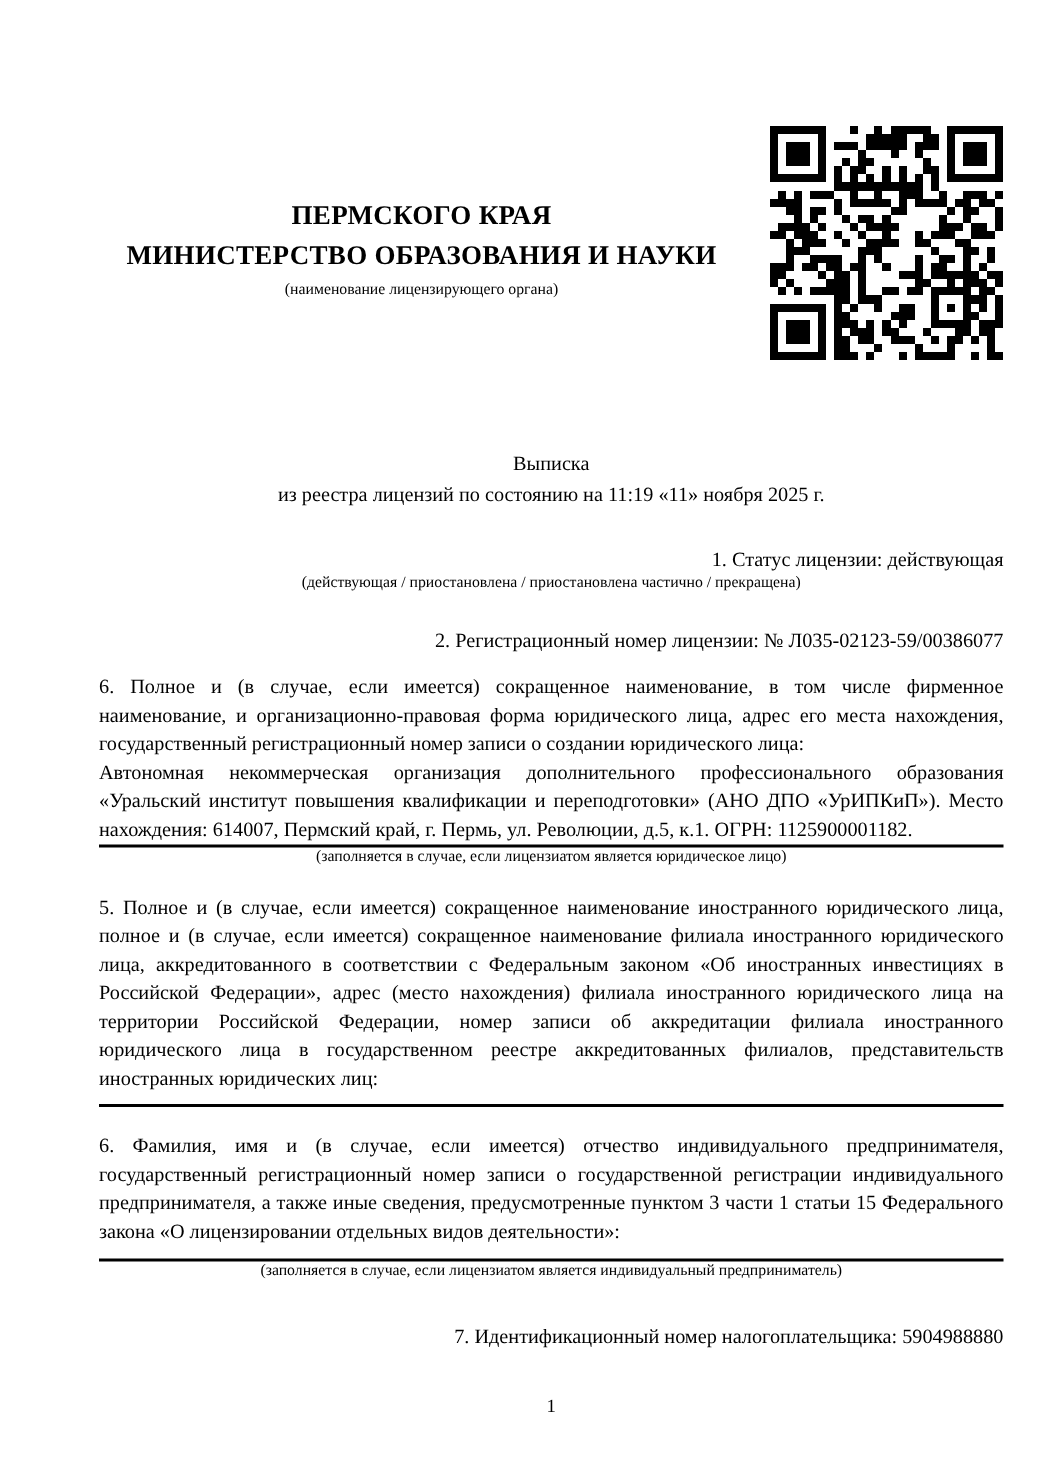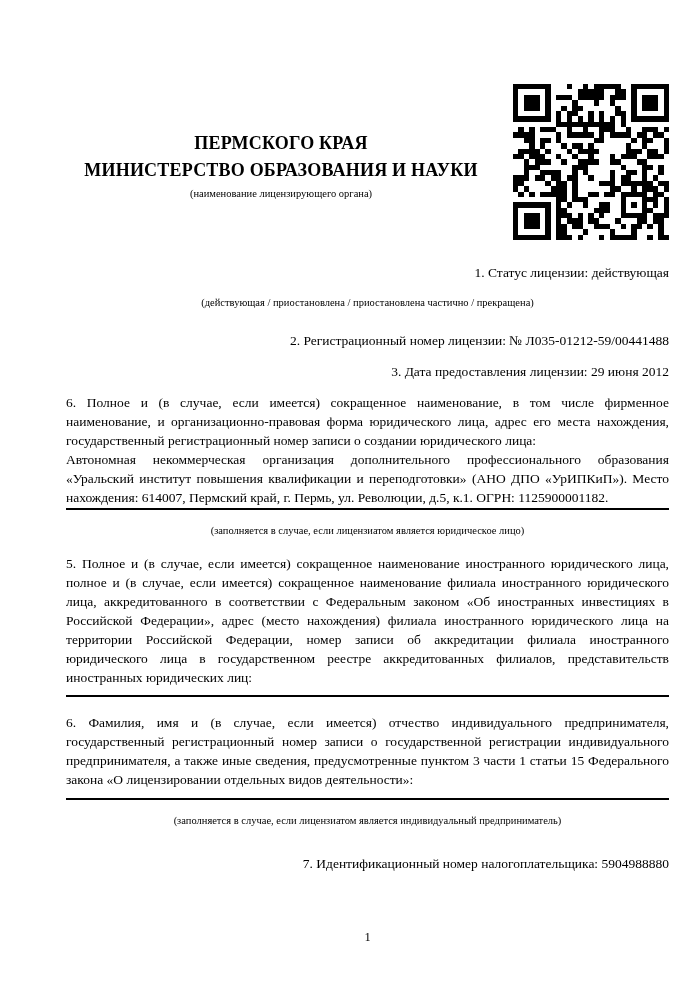--- a/index.html
+++ b/index.html
@@ -56,21 +56,21 @@
     margin-top: 23px;
     font-size: 13.5px;
     line-height: 19px;
   }
   .item-text { text-align: right; }
   .item-par { text-align: justify; }
   .caption {
     font-size: 10.5px;
     line-height: 13px;
     text-align: center;
-    margin-top: 14px;
+    margin-top: 0;
   }
   .rule {
     border-top: 2px solid #000;
     height: 0;
   }
   .mt22 { margin-top: 22px; }
   .mt12 { margin-top: 12px; }
   .mt16 { margin-top: 16px; }
   .mt17 { margin-top: 17px; }
   .mt27 { margin-top: 27px; }
@@ -526,35 +526,36 @@
           <rect x="20" y="28" width="1" height="1" fill="#000"></rect>
           <rect x="21" y="28" width="1" height="1" fill="#000"></rect>
           <rect x="22" y="28" width="1" height="1" fill="#000"></rect>
           <rect x="25" y="28" width="1" height="1" fill="#000"></rect>
           <rect x="27" y="28" width="1" height="1" fill="#000"></rect>
           <rect x="28" y="28" width="1" height="1" fill="#000"></rect>
         </svg>
     </div>
   </div>
 
+  <div class="doc-title">
+    <div>Выписка</div>
+    <div>из реестра лицензий по состоянию на 11:19 «11» ноября 2025 г.</div>
+  </div>
 
   <div class="items">
 
     <div class="item">
       <div class="item-text">1. Статус лицензии: действующая</div>
       <div class="caption">(действующая / приостановлена / приостановлена частично / прекращена)</div>
     </div>
 
     <div class="item mt22">
-      <div class="item-text">2. Регистрационный номер лицензии: № Л035-01212-59/00441488</div>
-    </div>
-
-    <div class="item mt12">
-      <div class="item-text">3. Дата предоставления лицензии: 29 июня 2012</div>
-    </div>
+      <div class="item-text">2. Регистрационный номер лицензии: № Л035-02123-59/00386077</div>
+    </div>
+
 
     <div class="item mt12">
       <div class="item-par">6. Полное и (в случае, если имеется) сокращенное наименование, в том числе фирменное наименование, и организационно-правовая форма юридического лица, адрес его места нахождения, государственный регистрационный номер записи о создании юридического лица:</div>
       <div class="item-par">Автономная некоммерческая организация дополнительного профессионального образования «Уральский институт повышения квалификации и переподготовки» (АНО ДПО «УрИПКиП»). Место нахождения: 614007, Пермский край, г. Пермь, ул. Революции, д.5, к.1. ОГРН: 1125900001182.</div>
       <div class="rule rule-gap-sm"></div>
       <div class="caption">(заполняется в случае, если лицензиатом является юридическое лицо)</div>
     </div>
 
     <div class="item mt17">
       <div class="item-par">5. Полное и (в случае, если имеется) сокращенное наименование иностранного юридического лица, полное и (в случае, если имеется) сокращенное наименование филиала иностранного юридического лица, аккредитованного в соответствии с Федеральным законом «Об иностранных инвестициях в Российской Федерации», адрес (место нахождения) филиала иностранного юридического лица на территории Российской Федерации, номер записи об аккредитации филиала иностранного юридического лица в государственном реестре аккредитованных филиалов, представительств иностранных юридических лиц:</div>

